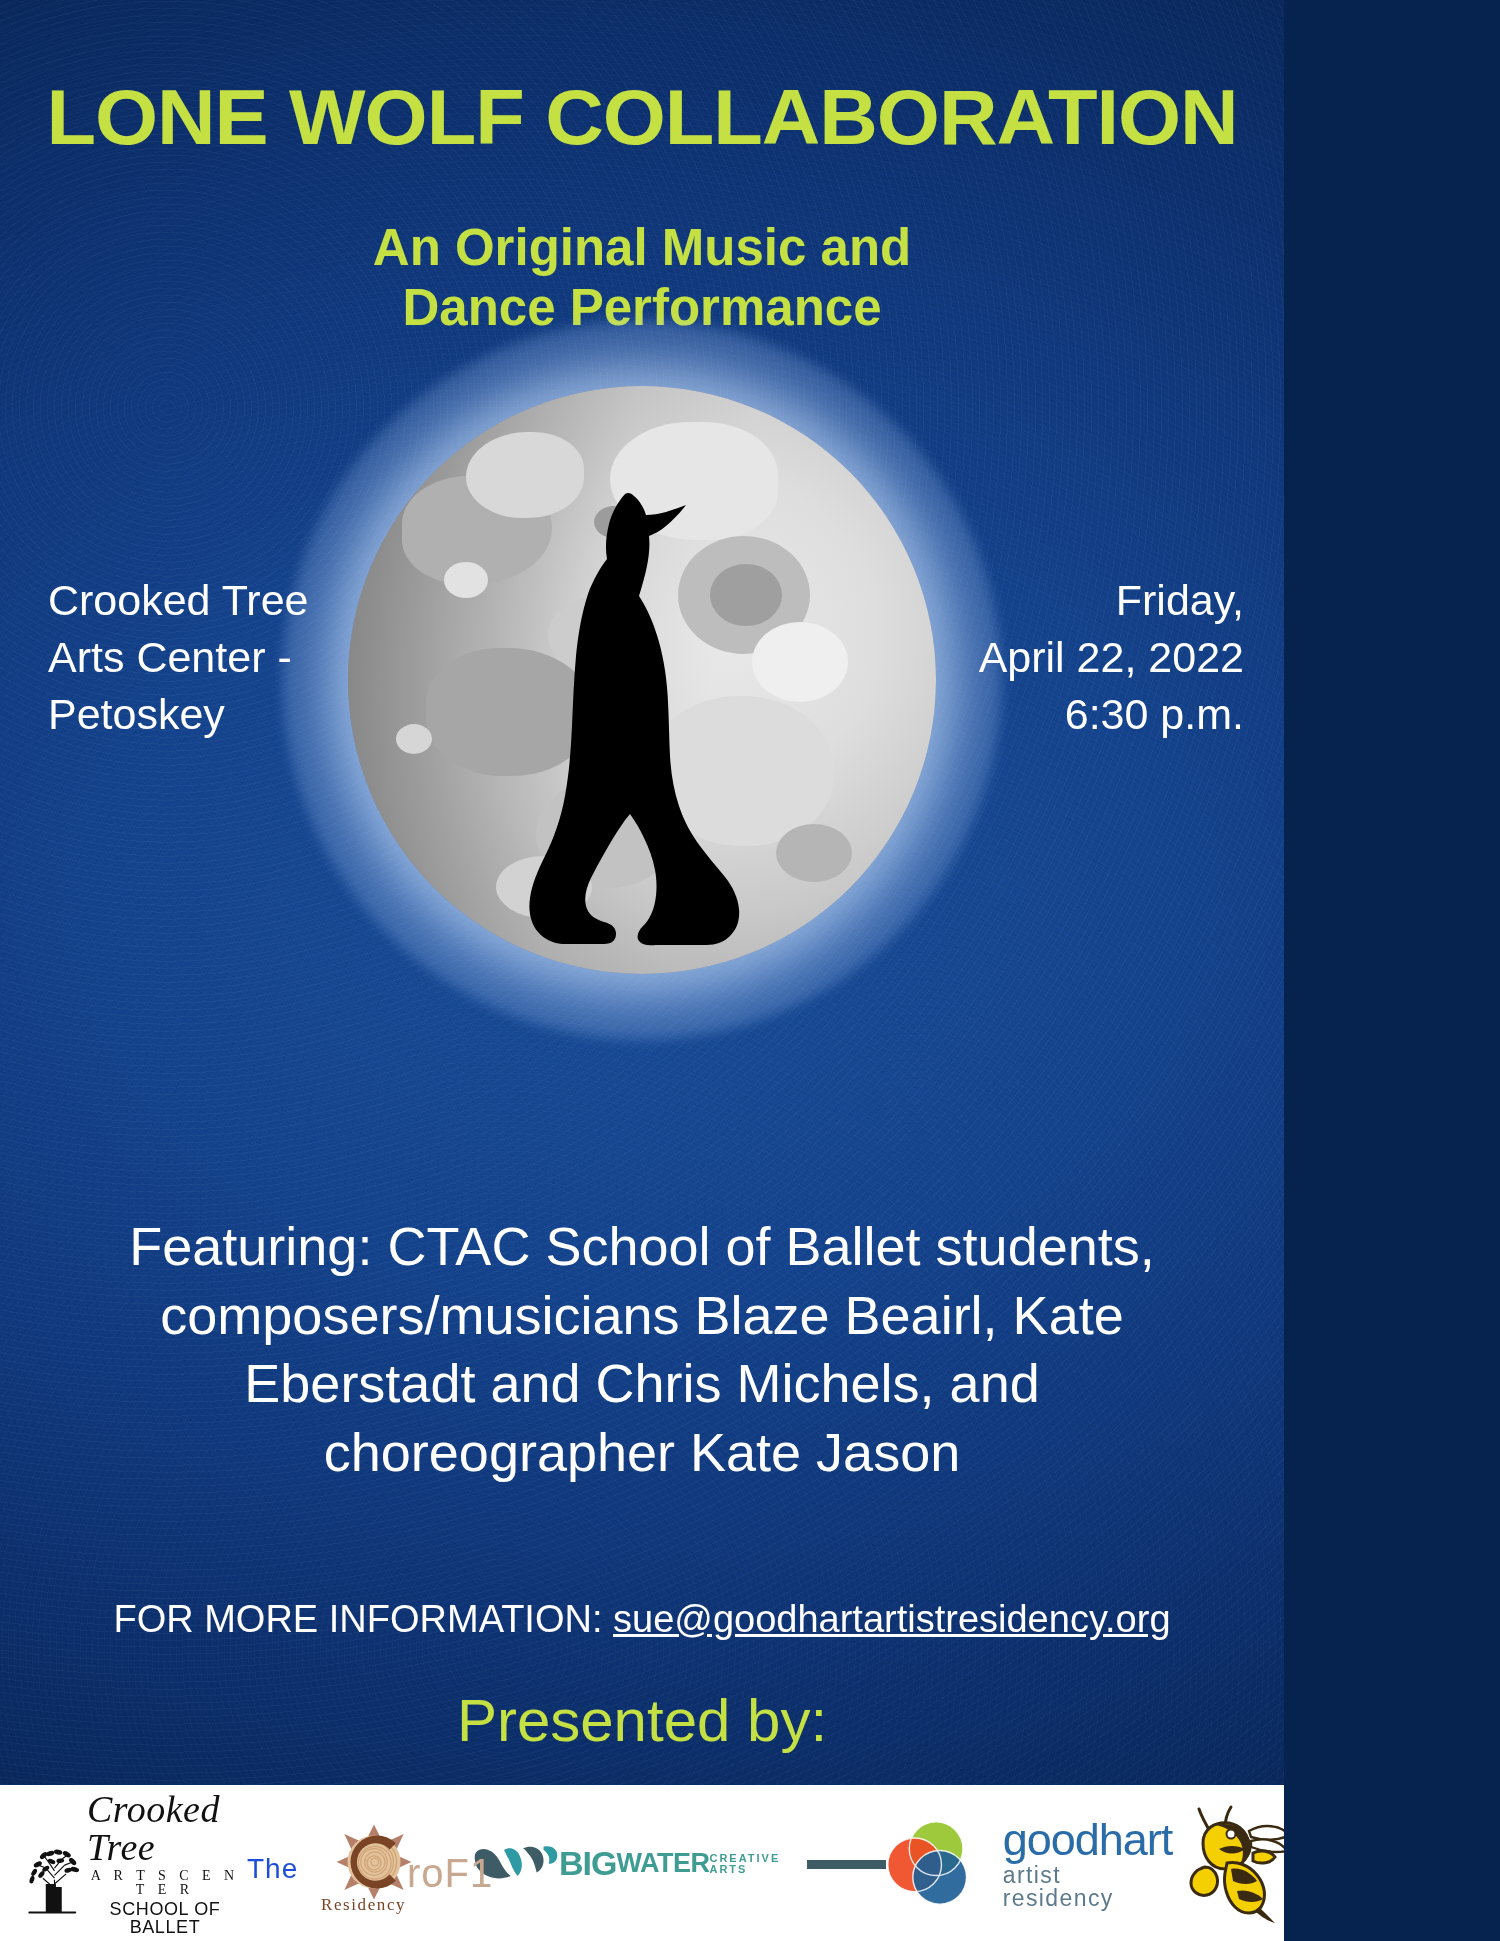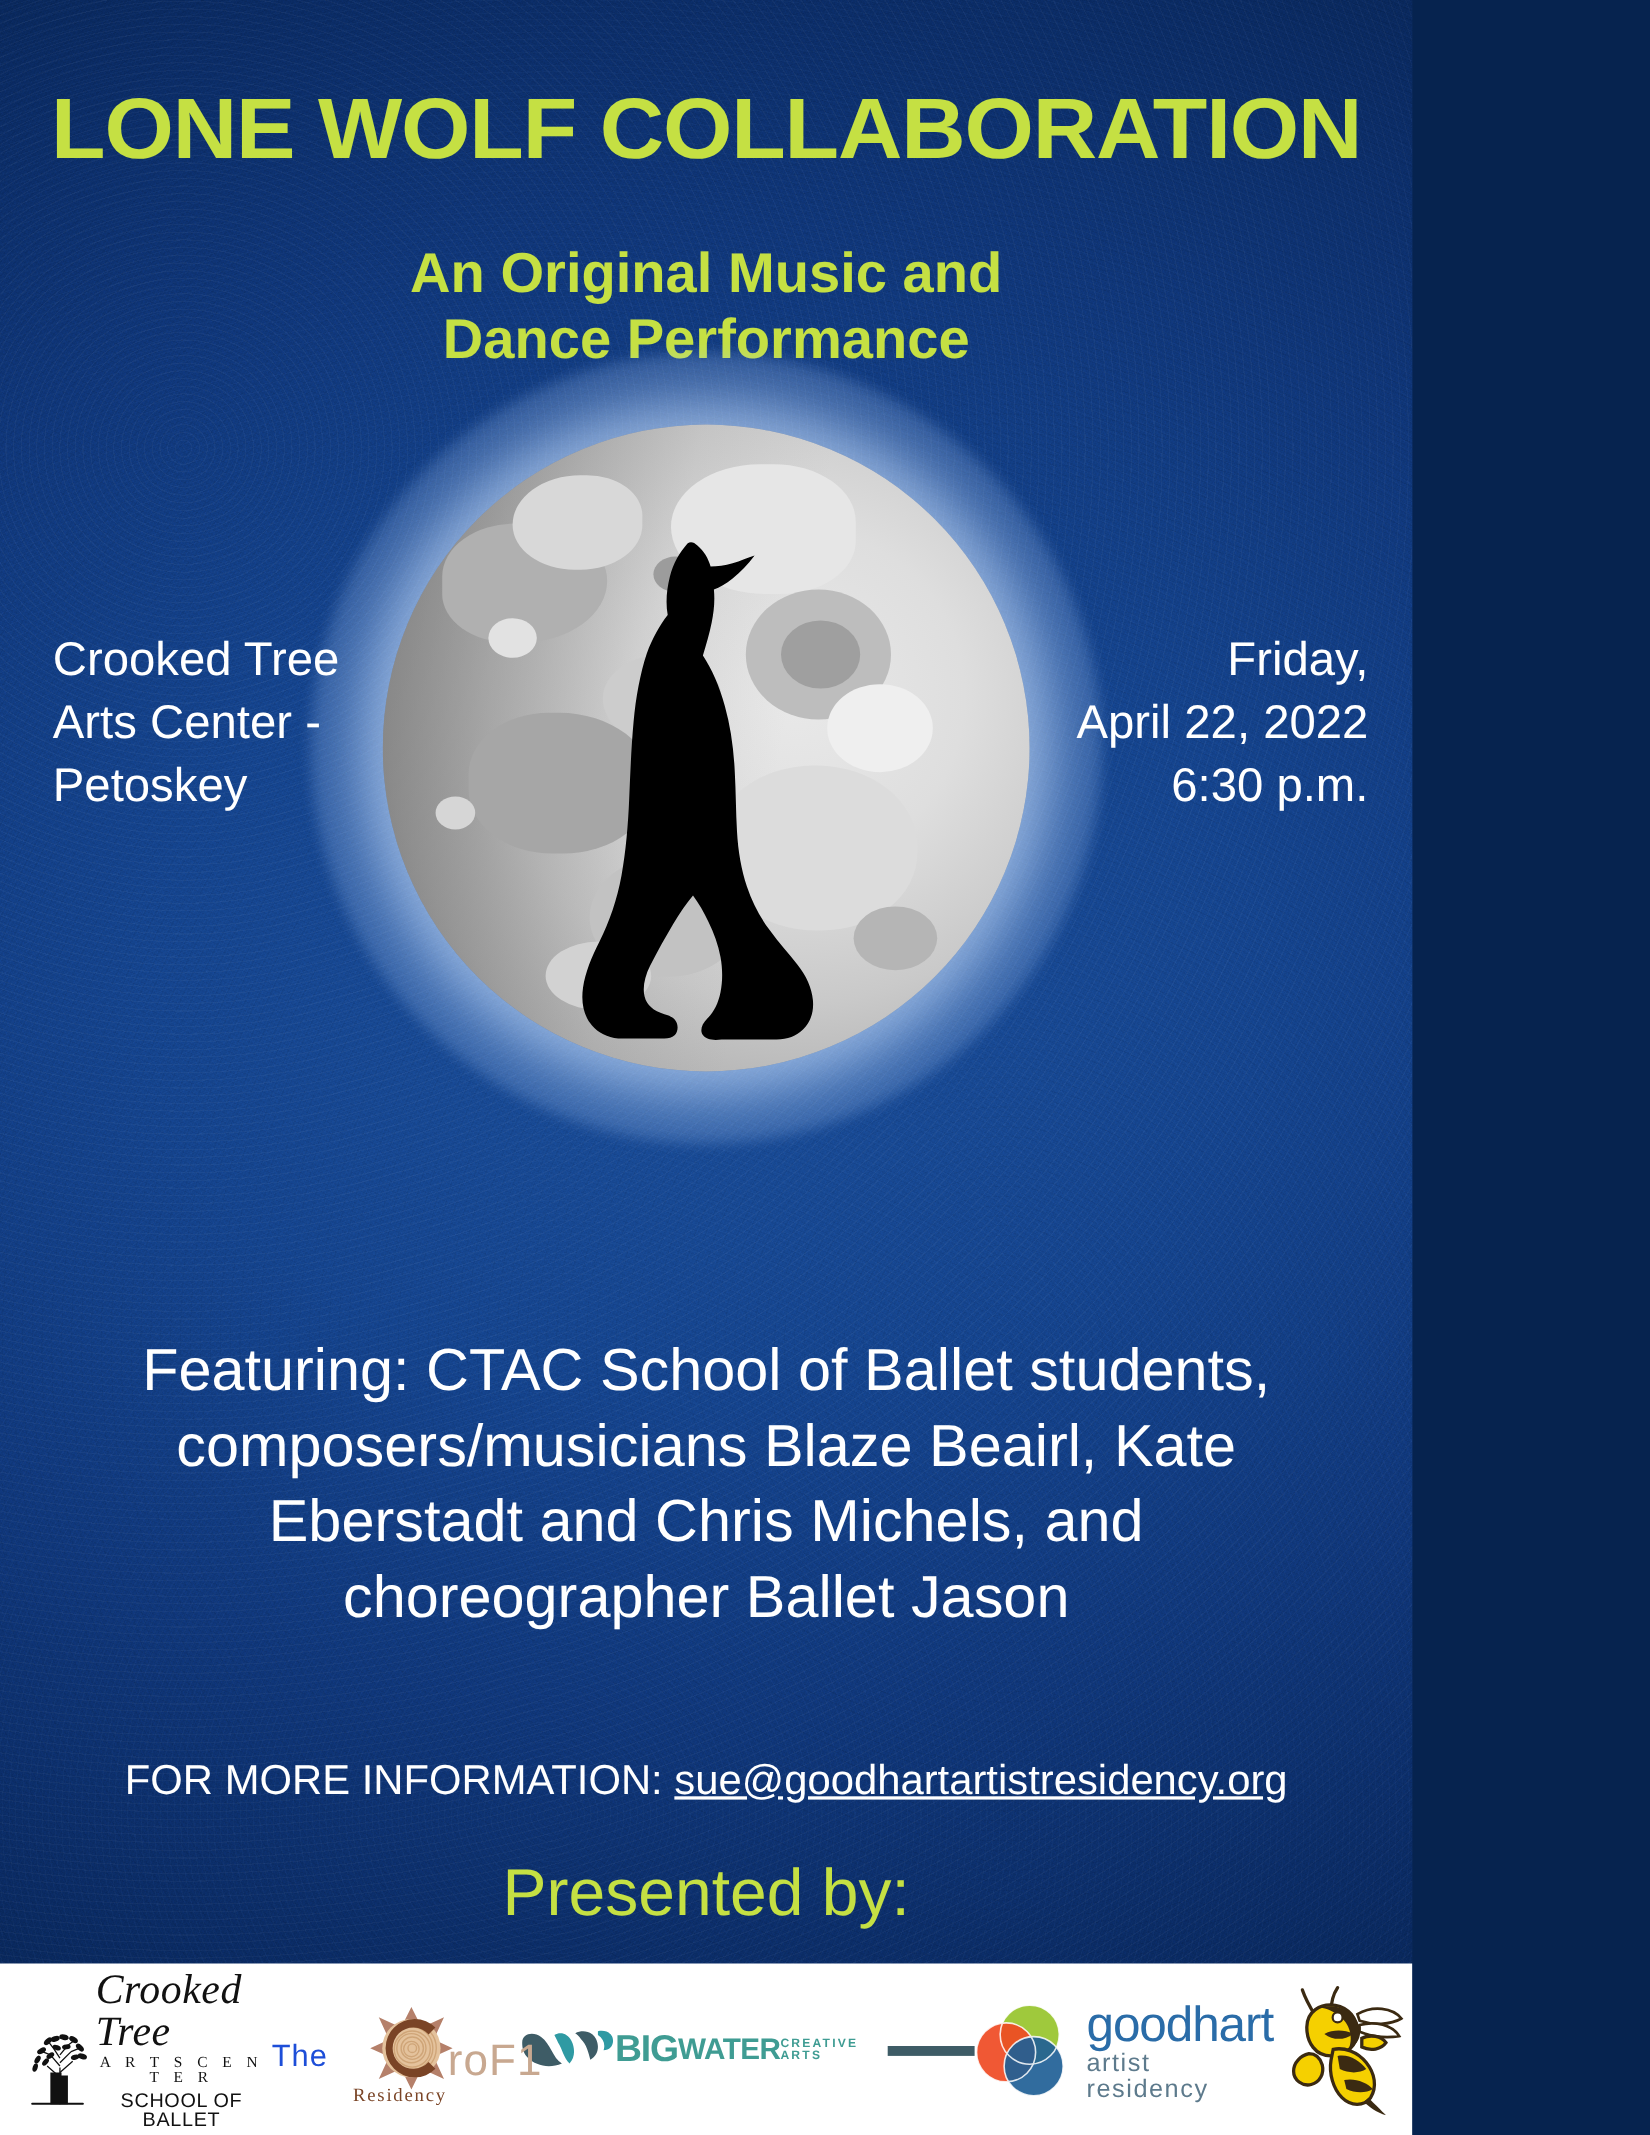--- a/index.html
+++ b/index.html
@@ -238,21 +238,21 @@
   }
 
   
   .bw-wrap { display: flex; flex-direction: row; align-items: center; line-height: 1; }
   .bw-big   { font-weight: bold; font-size: 34px; color: #3f9c93; letter-spacing: -1px; }
   .bw-water { font-weight: bold; font-size: 27px; color: #3f9c93; letter-spacing: -.5px; }
   .bw-ca    { font-weight: bold; font-size: 11px; color: #3f9c93; letter-spacing: 2px; margin-top: 2px; }
   .bw-bar   { width: 92px; height: 9px; background: #3e5c66; margin-top: 3px; }
 
   
-  .gh-wrap { display: flex; align-items: flex-end; gap: 12px; }
+  .gh-wrap { display: flex; align-items: flex-start; gap: 27px; }
   .gh-text { display: flex; flex-direction: column; line-height: 1; }
   .gh-name { font-size: 45px; color: #2a6ca8; letter-spacing: -1px; }
   .gh-sub  { font-size: 23px; color: #5d7a8c; letter-spacing: 1.4px; margin-top: 2px; }
 </style>
 </head>
 <body>
 
 <div class="poster">
 
   <div class="noise"></div>
@@ -351,21 +351,21 @@
   <div class="datetime">
     <div>Friday,</div>
     <div>April 22, 2022</div>
     <div>6:30 p.m.</div>
   </div>
 
   <div class="featuring">
     <div>Featuring:  CTAC School of Ballet students,</div>
     <div>composers/musicians Blaze Beairl, Kate</div>
     <div>Eberstadt and Chris Michels, and</div>
-    <div>choreographer Ballet Jason</div>
+    <div>choreographer Kate Jason</div>
   </div>
 
   <div class="contact">
     <span>FOR MORE INFORMATION:</span>
     <span class="email">sue@goodhartartistresidency.org</span>
   </div>
 
   <div class="presented">Presented by:</div>
 
   <div class="logobar">

